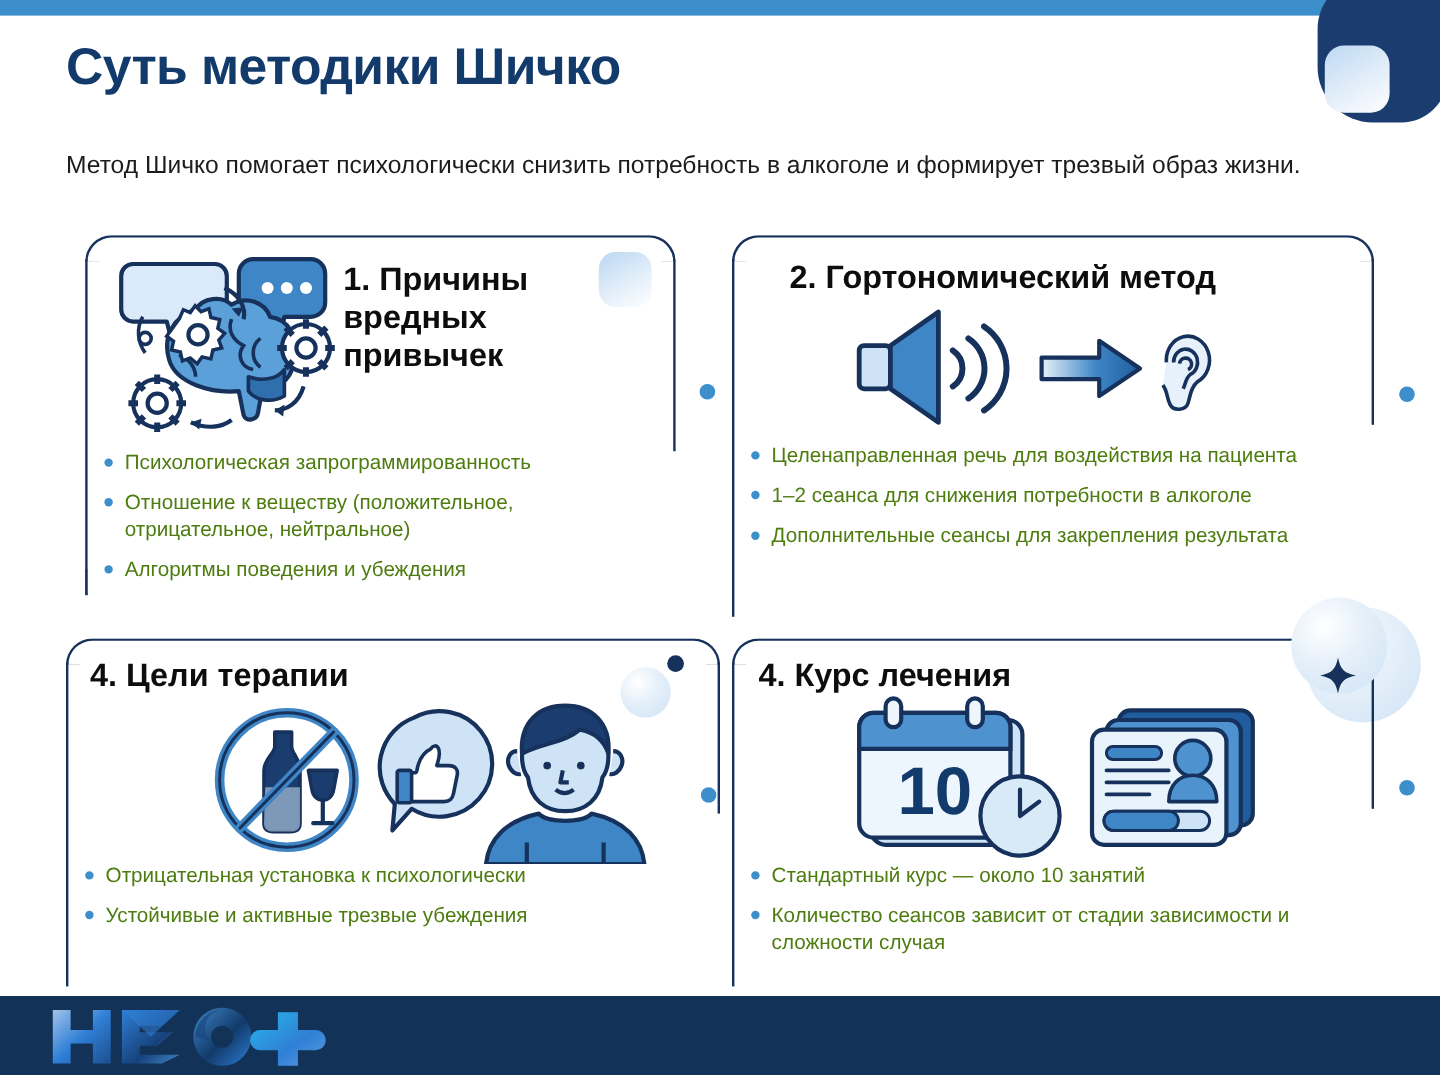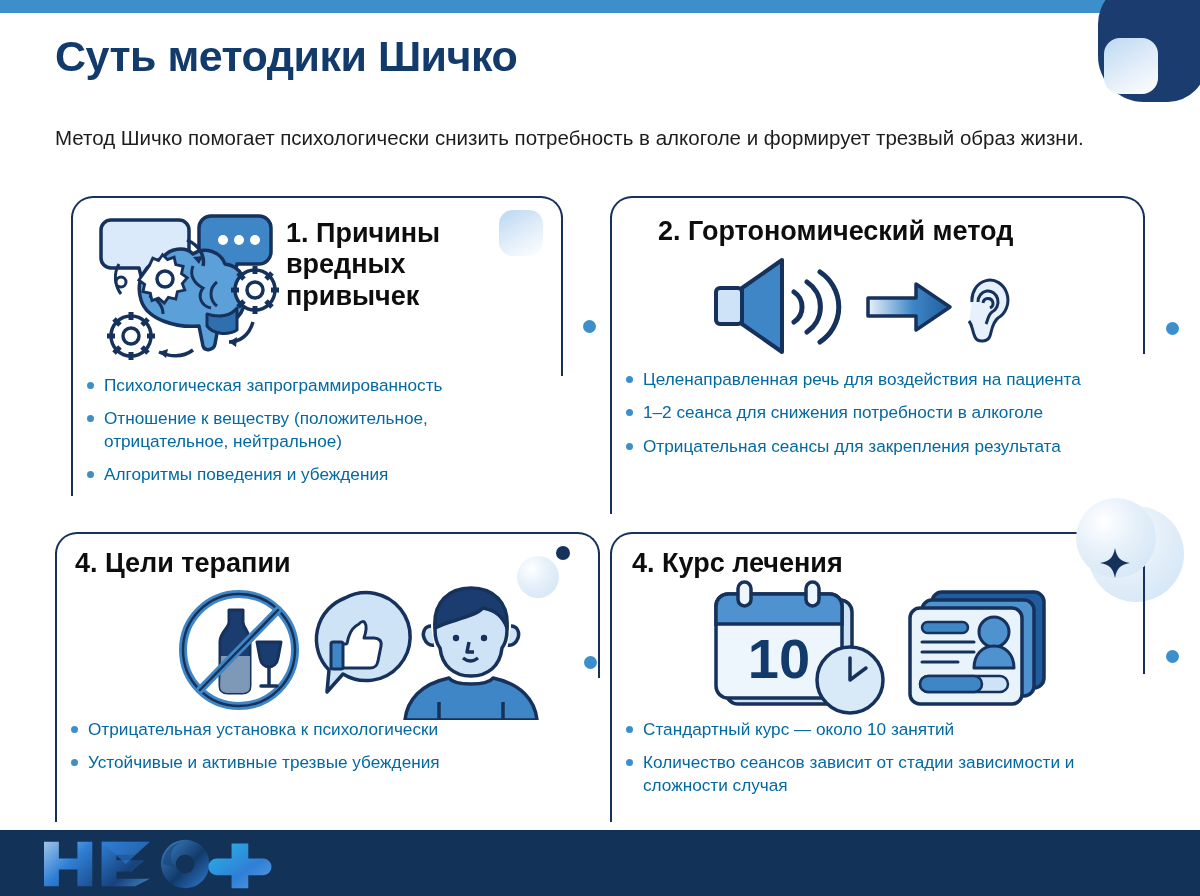--- a/index.html
+++ b/index.html
@@ -77,21 +77,21 @@
     line-height:1.16;
   }
   .bullets{
     position:absolute;
     list-style:none;
   }
   .bullets li{
     position:relative;
     padding-left:19px;
     font-size:17.2px;
-    color:#0369a1;
+    color:#4d7c0f;
     line-height:1.3;
     margin-bottom:11px;
   }
   .bullets li::before{
     content:"";
     position:absolute; left:2px; top:8px;
     width:7px; height:7px; border-radius:50%;
     background:#3d8fcc;
   }
 
@@ -226,21 +226,21 @@
         <path d="M10 30 a18 20 0 1 1 26 16 c-6 5 -6 12 -8 18 c-2 6 -12 7 -15 1 c-3 -6 -2 -11 -6 -16"></path>
         <path d="M16 30 a10 11 0 1 1 14 10 c-4 3 -4 8 -6 12" fill="none"></path>
         <path d="M21 31 a5 5 0 1 1 7 5" fill="none"></path>
       </g>
     </svg>
   </div>
 
   <ul class="bullets" style="left:14px; top:172px; width:500px;">
     <li>Целенаправленная речь для воздействия на пациента</li>
     <li>1–2 сеанса для снижения потребности в алкоголе</li>
-    <li>Отрицательная сеансы для закрепления результата</li>
+    <li>Дополнительные сеансы для закрепления результата</li>
   </ul>
 </div>
 <div class="dot-blue" style="left:1166px; top:322px;"></div>
 <div class="soft-circle" style="left:1088px; top:506px; width:96px; height:96px;"></div>
 
 <div class="card" style="left:55px; top:532px; width:545px; height:290px;">
   <div class="frame-top" style="left:0;top:0;right:0;"></div>
   <div class="frame-left" style="height:270px;"></div>
   <div class="frame-right" style="height:126px;"></div>
 

